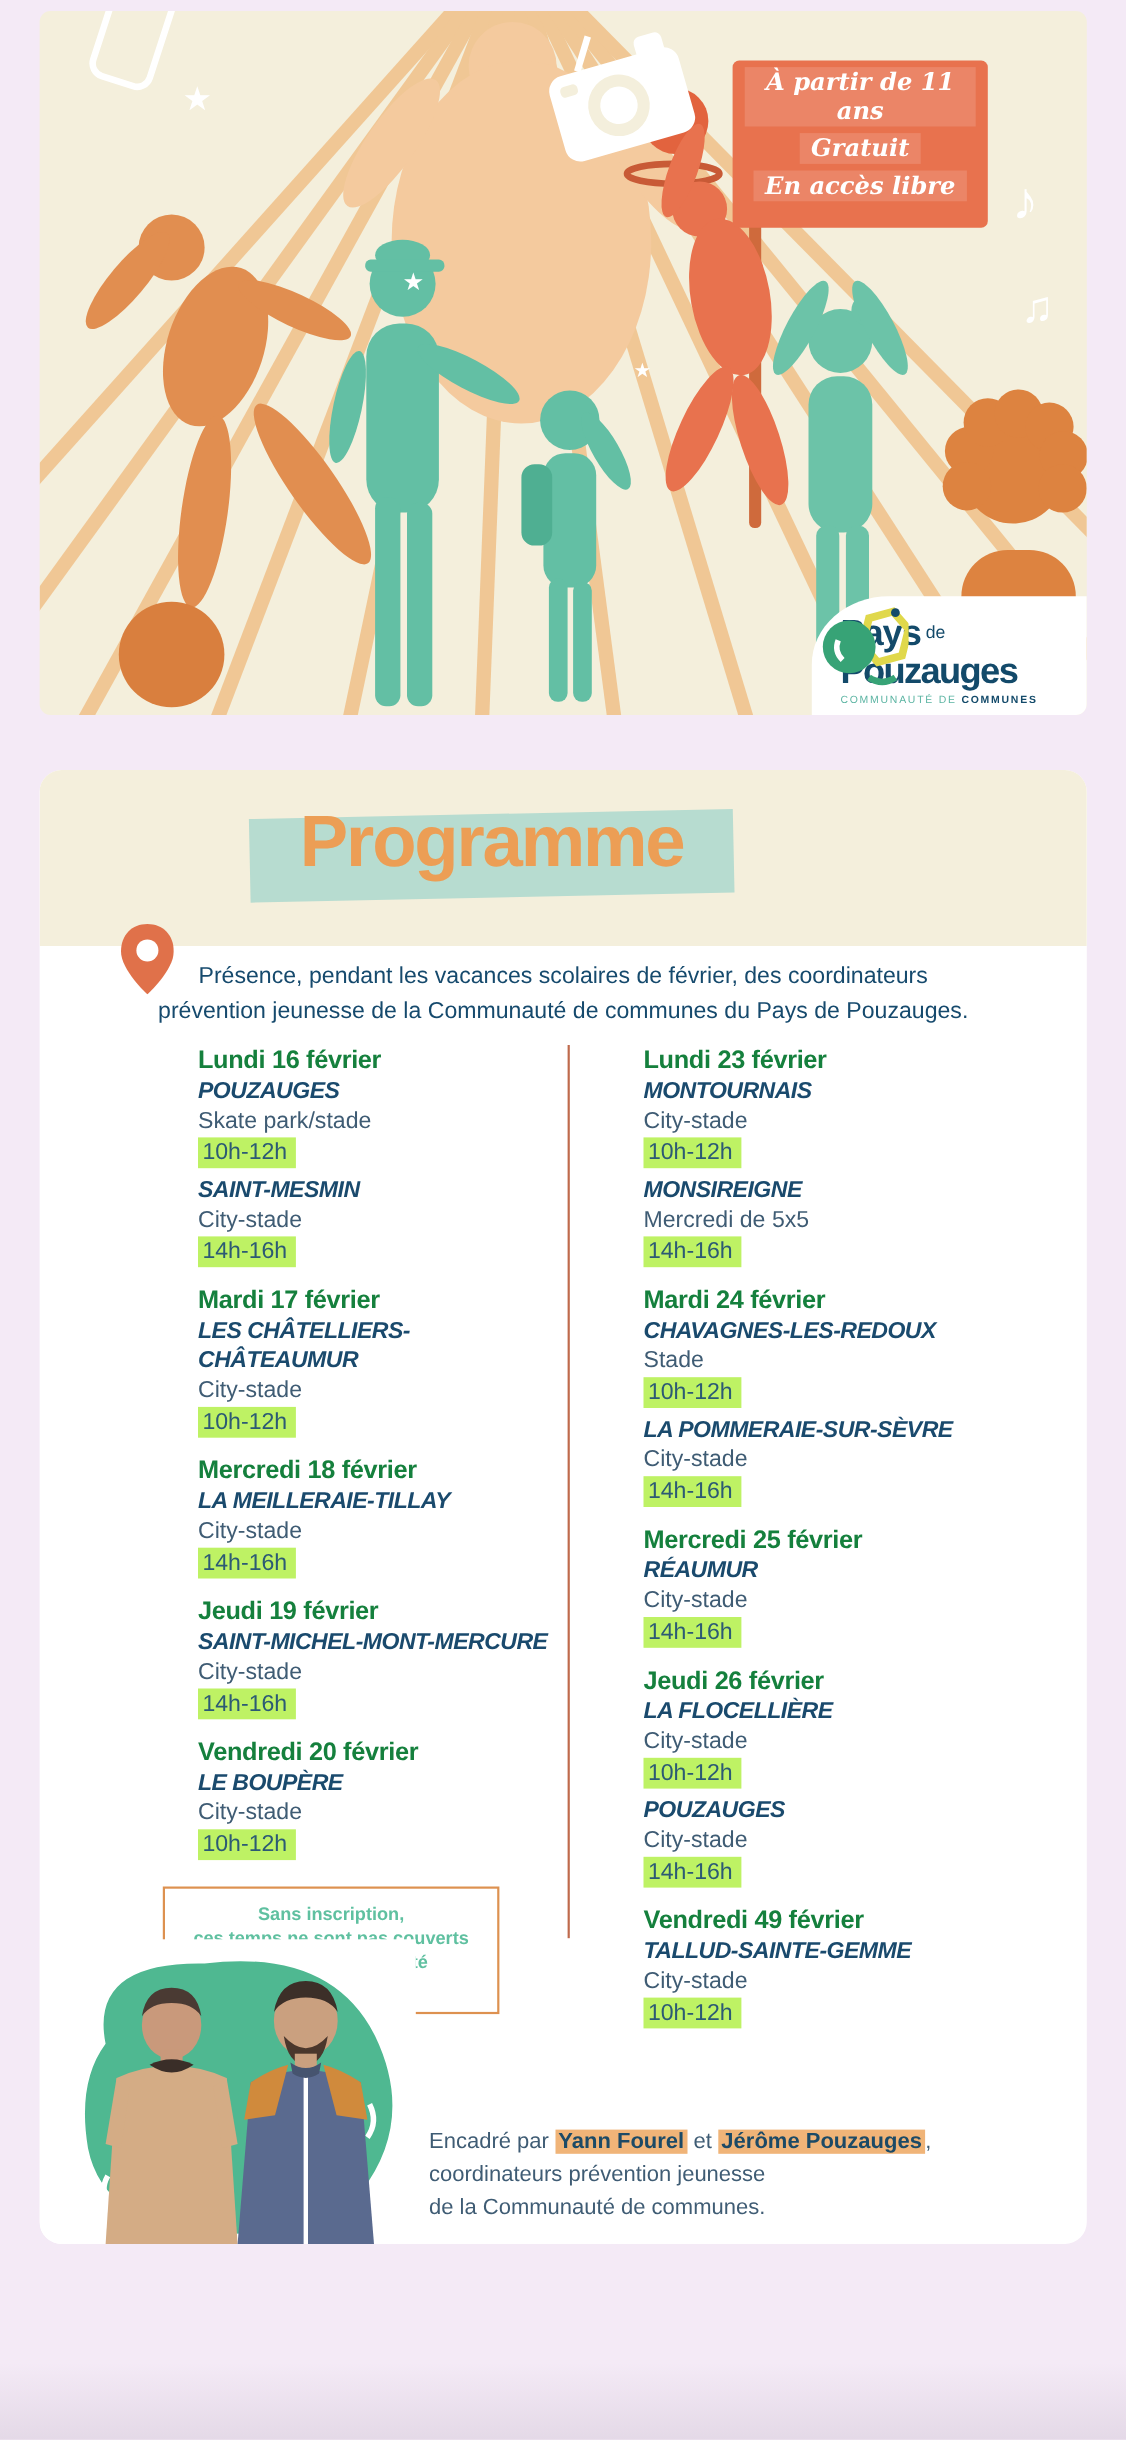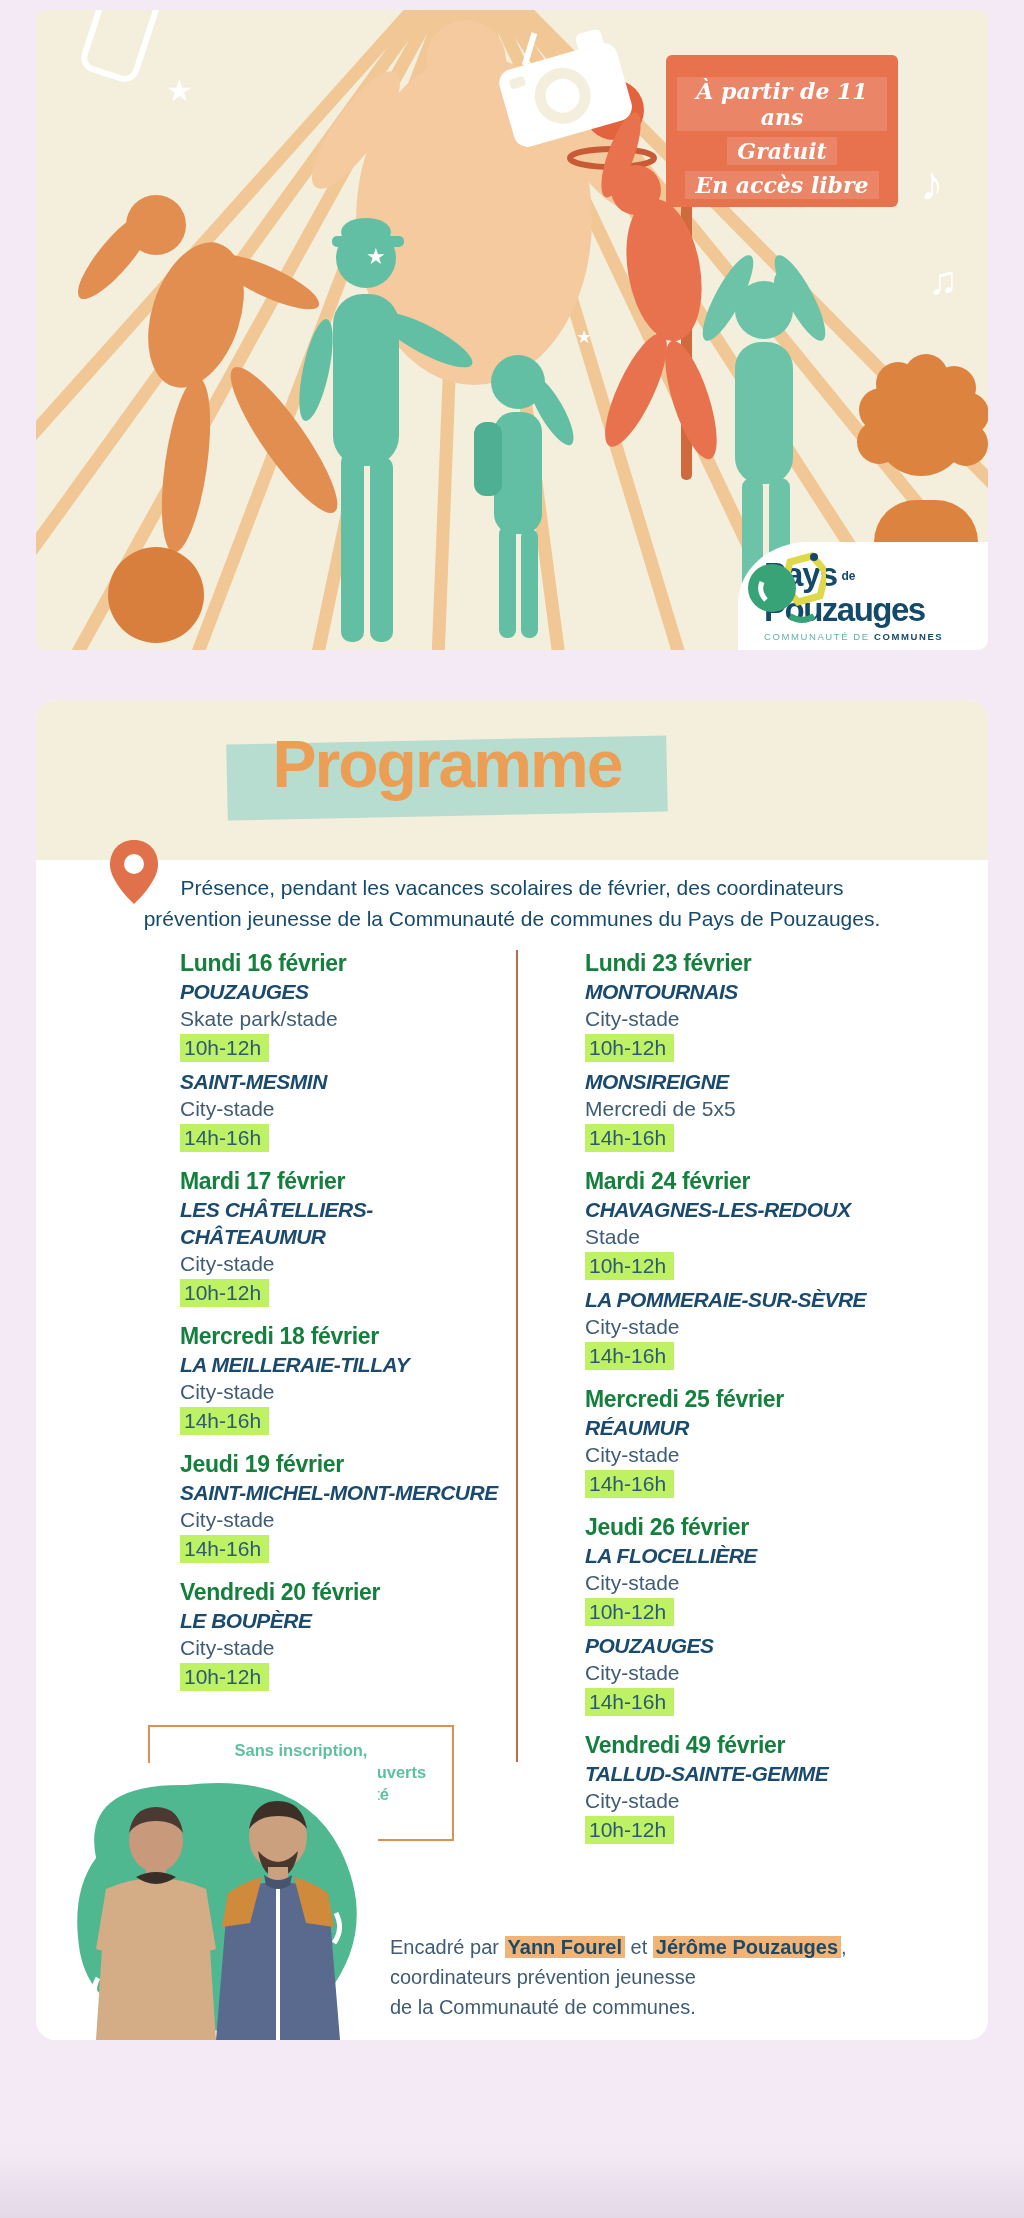--- a/index.html
+++ b/index.html
@@ -7,29 +7,29 @@
   .page{position:relative;width:1024px;height:2218px;background:#f4eaf6;
         font-family:"Liberation Sans",sans-serif;overflow:hidden;margin:0 auto;}
   .page::after{content:"";position:absolute;left:0;bottom:0;width:100%;height:70px;
         background:linear-gradient(#f4eaf6,#e4d9e7);pointer-events:none;}
 
   
   .hero{position:absolute;left:36px;top:10px;width:952px;height:640px;
         background:#f4efdc;border-radius:10px;overflow:hidden;}
   .hero svg{position:absolute;left:0;top:0;}
   .badge{position:absolute;left:630px;top:45px;width:232px;height:152px;
-         background:#e8724e;border-radius:6px;text-align:center;padding-top:16px;}
+         background:#e8724e;border-radius:6px;text-align:center;}
   .badge .bline{display:block;margin:6px auto;width:max-content;max-width:210px;
          font-family:"DejaVu Serif",serif;font-style:italic;font-weight:bold;
          font-size:22px;color:#fff;background:rgba(255,255,255,0.14);padding:1px 10px;}
   .logo-box{position:absolute;right:0;bottom:0;width:250px;height:108px;background:#fff;
          border-top-left-radius:70px 62px;}
   .logo-text{position:absolute;left:26px;top:16px;line-height:1;color:#134a6a;}
   .logo-l1{font-size:33px;font-weight:bold;letter-spacing:-1px;}
-  .logo-de{font-size:12px;font-weight:bold;vertical-align:super;text-align:right;}
+  .logo-de{font-size:16px;font-weight:normal;vertical-align:super;text-align:right;}
   .logo-l2{font-size:33px;font-weight:bold;letter-spacing:-1.5px;margin-top:2px;}
   .logo-sub{font-size:9.5px;letter-spacing:1.6px;margin-top:6px;}
   .logo-sub .lt{color:#5bb4a2;}
   .logo-sub .bd{color:#134a6a;font-weight:bold;text-align:right;}
   .star{position:absolute;color:#fff;line-height:1;}
   .note{position:absolute;color:#fff;line-height:1;}
 
   
   .prog{position:absolute;left:36px;top:700px;width:952px;height:1340px;
         background:#fff;border-radius:20px;overflow:hidden;}
@@ -48,21 +48,21 @@
   .divider{position:absolute;left:480px;top:250px;width:2px;height:812px;background:#bf6a4c;}
 
   .day-group{margin-bottom:14px;}
   .day-header{font-size:23px;line-height:30px;font-weight:800;color:#15803d;letter-spacing:-0.3px;}
   .session{margin-bottom:6px;}
   .place{font-size:21px;line-height:27px;font-weight:bold;font-style:italic;
          color:#1a4a6d;letter-spacing:-0.5px;}
   .venue{font-size:21px;line-height:27px;color:#3f5c74;}
   .time{display:inline-block;font-size:21px;line-height:25px;color:#2c5a74;
         background:#bef264;padding:1px 8px 2px 4px;margin-top:2px;}
-  .notice{margin:34px 0 0 -32px;width:306px;border:2px solid #dd9150;background:#fff;
+  .notice{margin:24px 0 0 -32px;width:306px;border:2px solid #dd9150;background:#fff;
         padding:12px 8px;text-align:center;}
   .notice div{font-size:16.5px;line-height:22px;font-weight:bold;color:#5fc0a0;}
 
   .photo{position:absolute;left:0;top:1063px;width:342px;height:277px;background:#fff;}
   .credits{position:absolute;left:354px;top:1232px;width:560px;
         font-size:20px;line-height:30px;color:#3f5c74;}
   .credits .name{font-weight:bold;color:#1c4a66;background:#f0b478;padding:0 3px;}
 </style>
 </head>
 <body>

